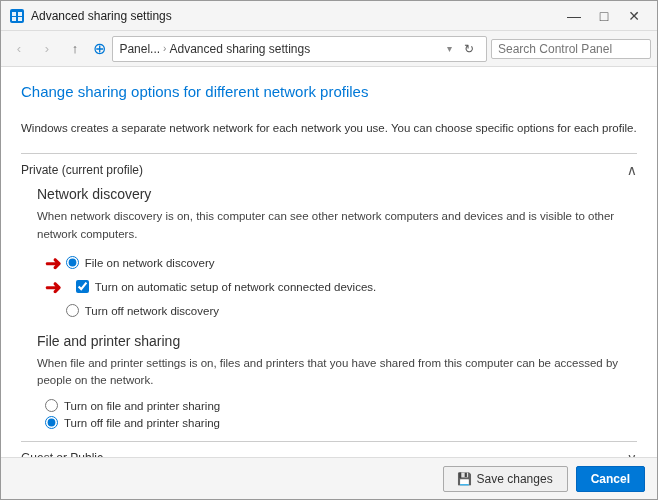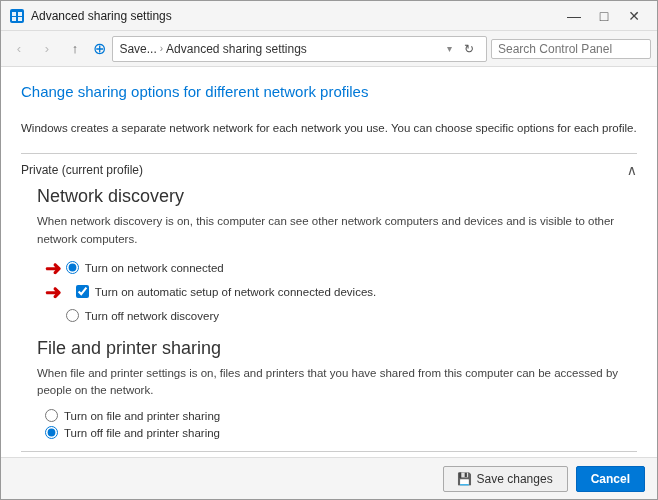--- a/index.html
+++ b/index.html
@@ -182,21 +182,21 @@
       font-weight: 400;
     }
     .section-chevron {
       color: #555;
       font-size: 14px;
     }
     .section-content {
       padding: 4px 0 12px 16px;
     }
     .subsection-title {
-      font-size: 18px;
+      font-size: 14px;
       color: #333;
       margin-bottom: 6px;
       font-weight: 400;
     }
     .subsection-desc {
       font-size: 11.5px;
       color: #444;
       line-height: 1.5;
       margin-bottom: 10px;
     }
@@ -292,21 +292,21 @@
     </div>
   </div>
 
   <div class="toolbar">
     <button class="nav-btn disabled">‹</button>
     <button class="nav-btn disabled">›</button>
     <button class="nav-btn">↑</button>
     <span style="color:#0078d7;font-size:16px;margin:0 2px;">⊕</span>
     <div class="address-bar">
       <span class="address-path">
-        <span>Save...</span>
+        <span>Panel...</span>
         <span class="address-separator">›</span>
         <span>Advanced sharing settings</span>
       </span>
       <span class="address-chevron">▾</span>
       <span class="address-refresh">↻</span>
     </div>
     <div class="search-box">
       <input class="search-input" type="text" placeholder="Search Control Panel" style="">
       <span class="search-icon-svg">🔍</span>
     </div>
@@ -325,21 +325,21 @@
 
         <div class="subsection">
           <div class="subsection-title">Network discovery</div>
           <div class="subsection-desc">When network discovery is on, this computer can see other network computers and devices and is visible to other network computers.</div>
           <div class="radio-group">
 
             <div style="display:flex;align-items:center;">
               <span style="color:#cc0000;font-size:20px;font-weight:bold;margin-right:4px;line-height:1;">➜</span>
               <label class="radio-item">
                 <input class="radio-input" type="radio" name="network-discovery" checked="" style="">
-                <span>Turn on network connected</span>
+                <span>File on network discovery</span>
               </label>
             </div>
 
             <div style="display:flex;align-items:center;">
               <span style="color:#cc0000;font-size:20px;font-weight:bold;margin-right:4px;line-height:1;">➜</span>
               <label class="checkbox-item" style="margin-left:10px;">
                 <input class="checkbox-input" type="checkbox" checked="" style="">
                 <span>Turn on automatic setup of network connected devices.</span>
               </label>
             </div>

